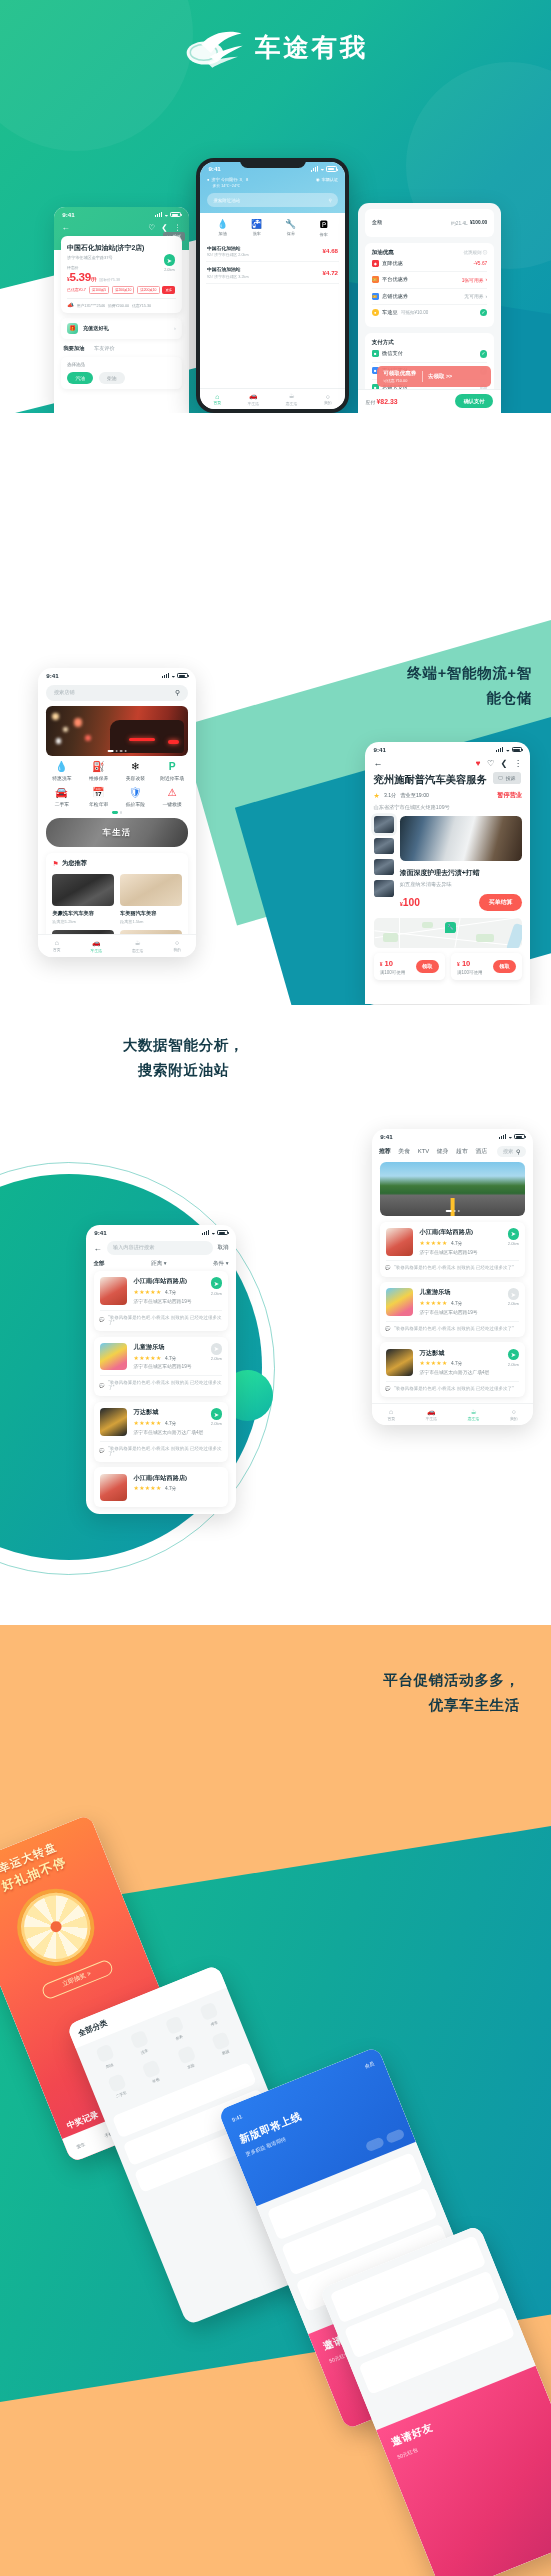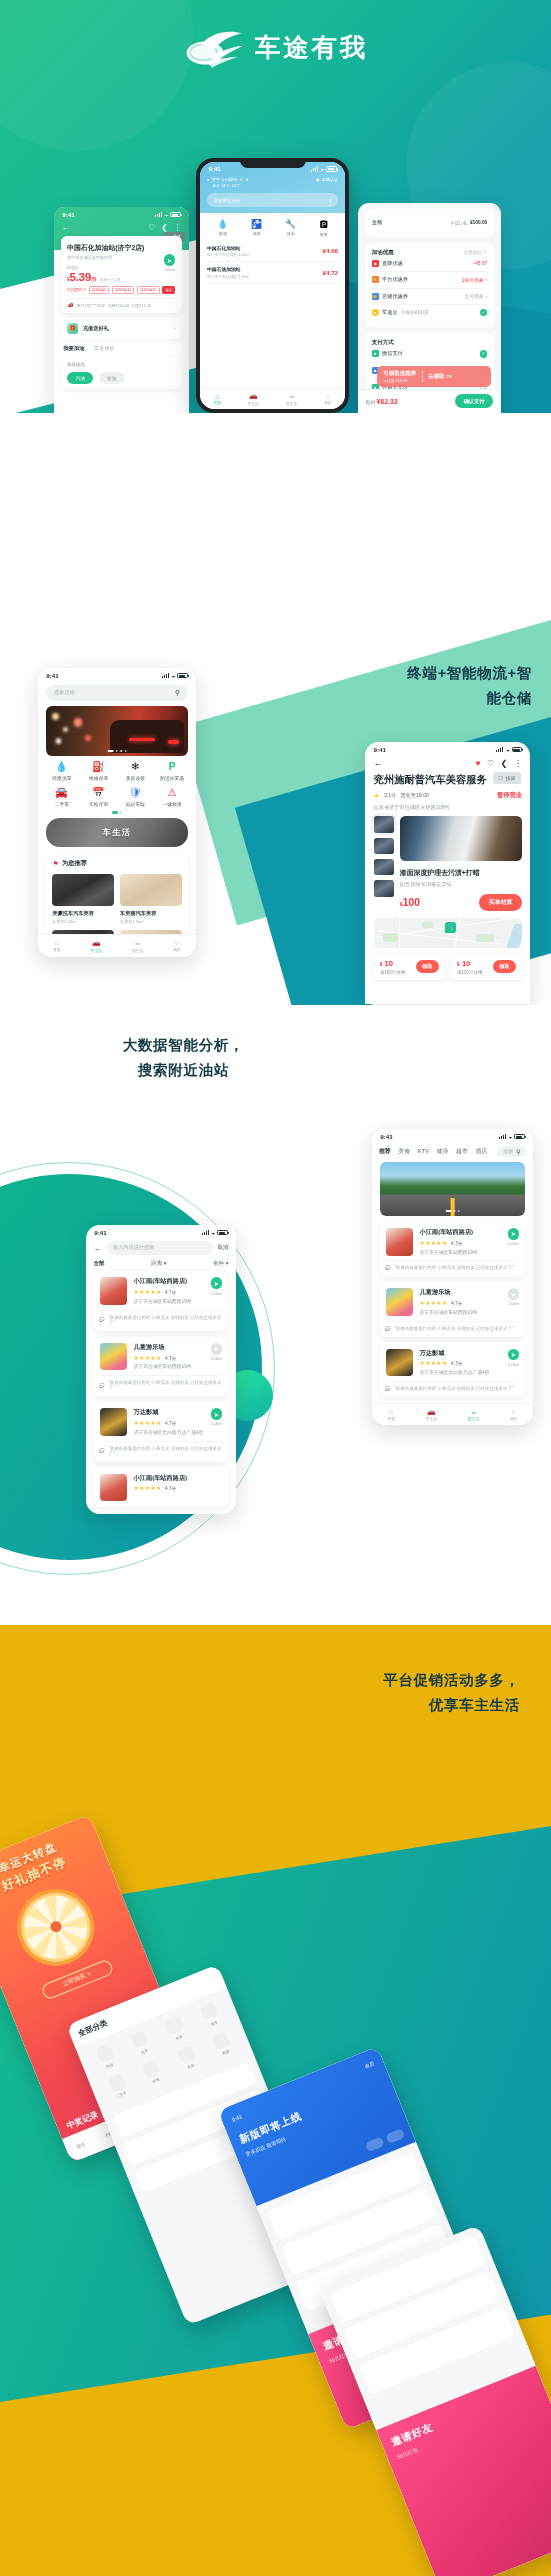--- a/index.html
+++ b/index.html
@@ -407,21 +407,21 @@
   .s3l-srchrow { display:flex; align-items:center; gap:4.8px; padding: 3.4px 7.6px 0; }
   .s3l-input { flex:1; background:#f1f4f5; border-radius:7.6px; height:13.8px;
     display:flex; align-items:center; padding:0 6.2px; color:#aab4b9; font-size:5.2px; }
   .s3l-cancel { font-size:5.5px; color:#3b4a52; }
   .s3l-filters { display:flex; align-items:center; justify-content:space-between;
     padding:5.5px 7.6px 4.1px; }
   .s3l-f { font-size:5.5px; color:#5d6a71; }
   .s3l-f.on { color:#1b2b33; font-weight:700; }
 
   
-  .sec4 { position:relative; width:551px; height:951px; background:#eab308; overflow:hidden; }
+  .sec4 { position:relative; width:551px; height:951px; background:#fdba74; overflow:hidden; }
   #sec4-headline { right: 31px; top: 43px; text-align:right; width: 234px; }
   .s4-bg-band {
     position:absolute; left:0; right:0; top: 296px; height: 386px;
     background: linear-gradient(120deg,#16c08d 0%, #11a79a 50%, #0d90ad 100%);
     transform: rotate(-9deg) scale(1.25);
   }
   .tilted { position:absolute; border-radius:11px; overflow:hidden;
     box-shadow: 0 9.6px 23.4px rgba(0,0,0,.22); background:#fff; }
   #s4-p1 { left: 6.9px; top: 205px; width: 147px; height: 317px;
            transform: rotate(-22deg); }

